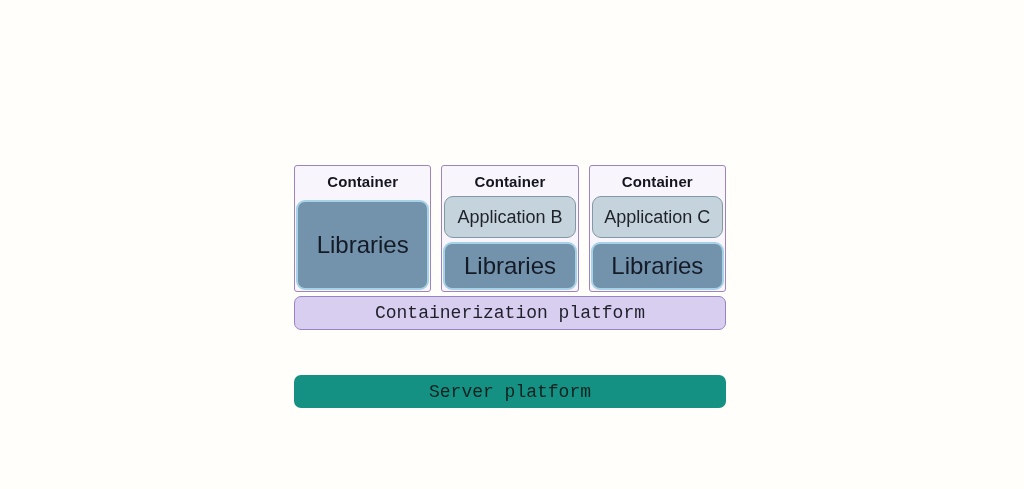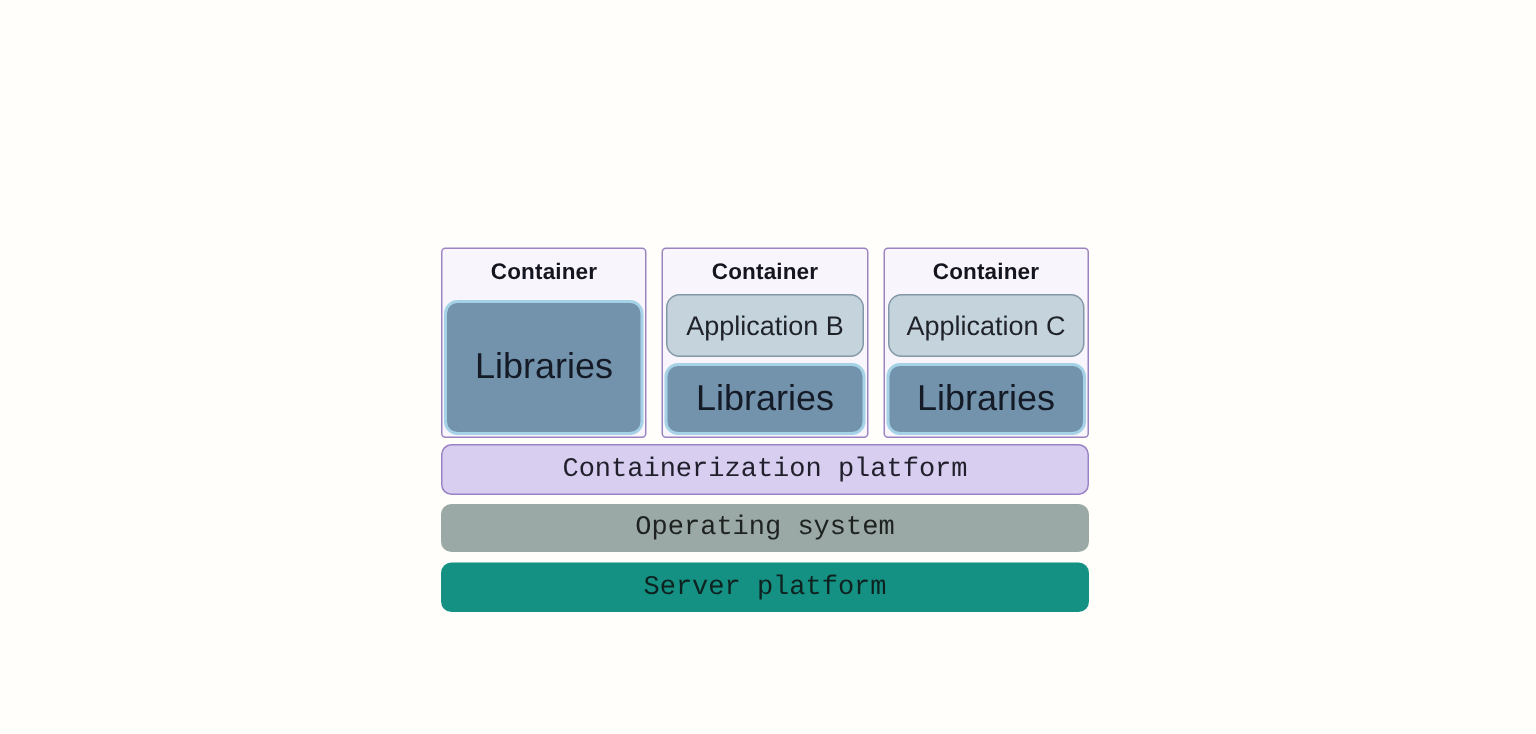--- a/index.html
+++ b/index.html
@@ -123,17 +123,16 @@
     <div class="container-box">
       <div class="container-title">Container</div>
       <div class="app-box">Application C</div>
       <div class="lib-box">Libraries</div>
     </div>
 
   </div>
 
   <div class="layer layer-platform">Containerization platform</div>
 
-  <div class="layer layer-os">Operating system</div>
 
   <div class="layer layer-server">Server platform</div>
 
 </div>
 
 </body></html>

